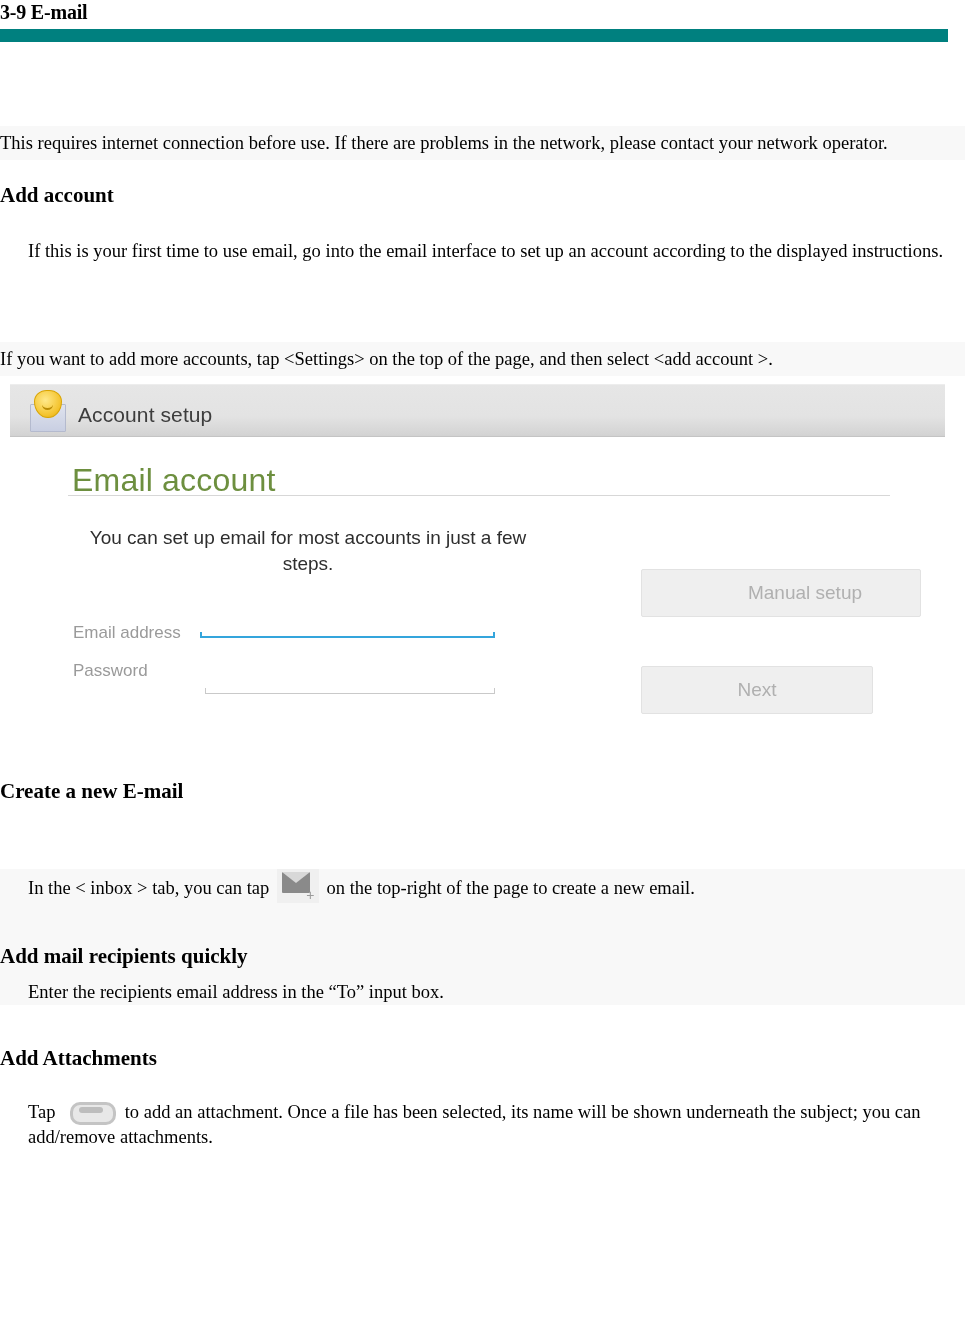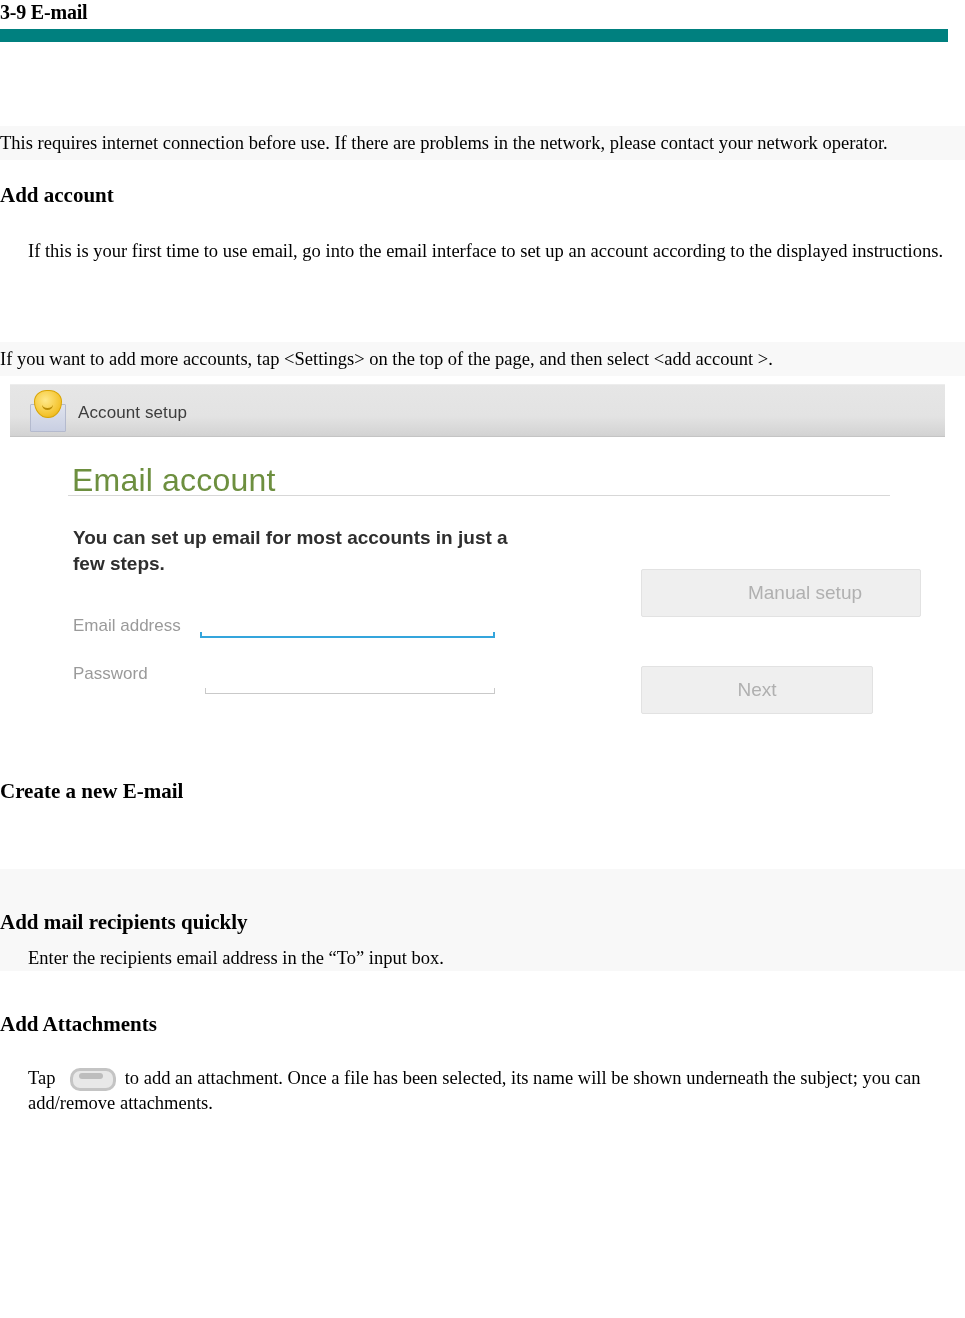--- a/index.html
+++ b/index.html
@@ -121,21 +121,21 @@
     width: 11px;
     height: 8px;
     border-bottom: 2px solid #b98c06;
     border-radius: 0 0 8px 8px;
   }
   .shot-title-text {
     position: absolute;
     left: 68px;
     top: 18px;
     font-family: "Liberation Sans", "DejaVu Sans", sans-serif;
-    font-size: 17px;
+    font-size: 21px;
     color: #3d3d3d;
     letter-spacing: 0.1px;
   }
 
   .shot-h1 {
     position: absolute;
     left: 72px;
     top: 84px;
     font-family: "Liberation Sans", "DejaVu Sans", sans-serif;
     font-size: 32px;
@@ -149,30 +149,32 @@
     width: 822px;
     height: 1px;
     background: #d7d7d7;
   }
   .shot-blurb {
     position: absolute;
     left: 73px;
     top: 147px;
     width: 470px;
     font-family: "Liberation Sans", "DejaVu Sans", sans-serif;
-    font-weight: bold;
+    font-weight: normal;
     font-size: 19px;
     line-height: 26px;
     color: #2e2e2e;
+    text-align: center;
   }
   .field-label {
     position: absolute;
     font-family: "Liberation Sans", "DejaVu Sans", sans-serif;
     font-size: 17px;
     color: #9a9a9a;
+    margin-top: 7px;
   }
   .field-line {
     position: absolute;
     height: 2px;
   }
   .field-line .tick-l,
   .field-line .tick-r {
     position: absolute;
     bottom: 0;
     width: 2px;
@@ -313,35 +315,44 @@
 
     <div class="shot-blurb">You can set up email for most accounts in just a few steps.</div>
 
     <div class="field-label" style="left:73px; top:700px;"></div>
     <div class="field-label" style="left:73px; top:238px;">Email address</div>
     <div class="field-line email-line" style="left:200px; top:258px; width:295px;">
       <span class="tick-l"></span>
       <span class="tick-r"></span>
     </div>
 
-    <div class="field-label" style="left:73px; top:286px;text-align:right;">Password</div>
+    <div class="field-label" style="left:73px; top:276px;text-align:right;">Password</div>
     <div class="field-line pass-line" style="left:205px; top:315px; width:290px;">
       <span class="tick-l"></span>
       <span class="tick-r"></span>
     </div>
 
     <div class="shot-btn" style="left:641px; top:191px; width:230px; height:46px;padding-left:48px;">Manual setup</div>
     <div class="shot-btn" style="left:641px; top:288px; width:230px; height:46px;">Next</div>
   </div>
 
   <h2 class="h2">Create a new E-mail</h2>
 
   <div class="spacer-20"></div>
 
   <div class="band">
+    <p class="para-tight">
+      <span>In the &lt; inbox &gt; tab, you can tap</span>
+      <span class="inline-envelope">
+        <span class="body"></span>
+        <span class="flap"></span>
+        <span class="plus">+</span>
+      </span>
+      <span>on the top-right of the page to create a new email.</span>
+    </p>
 
     <div class="spacer-40"></div>
 
     <h2 class="h2">Add mail recipients quickly</h2>
     <div class="spacer-10"></div>
     <p class="para-tight">Enter the recipients email address in the “To” input box.</p>
   </div>
 
   <div class="spacer-40"></div>
 

